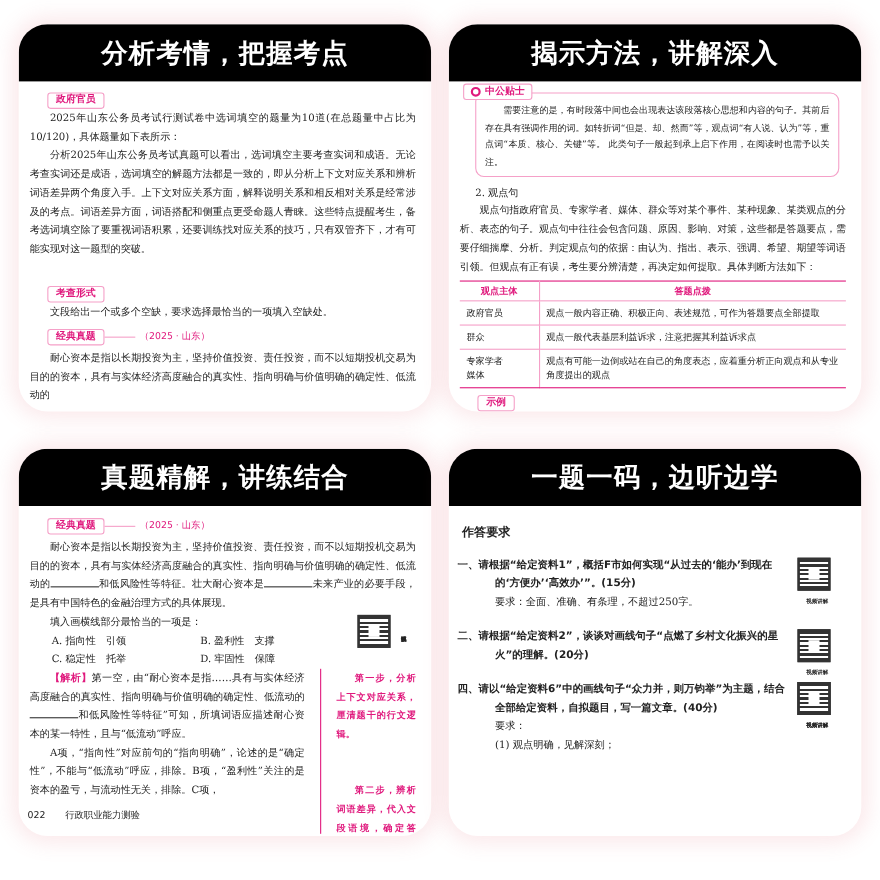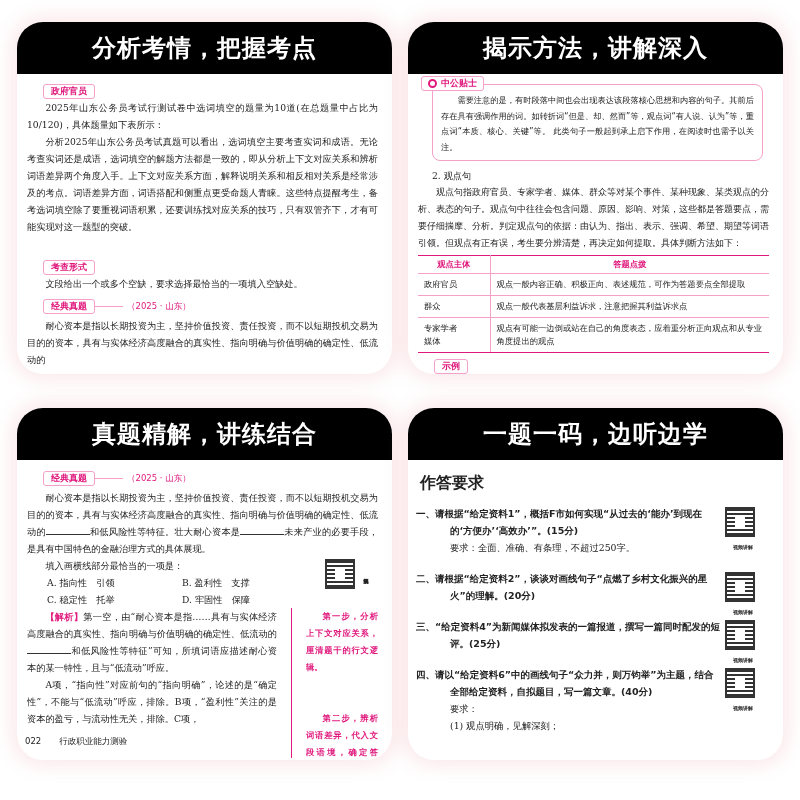--- a/index.html
+++ b/index.html
@@ -41,21 +41,21 @@
  repeating-linear-gradient(0deg,#333 0 2px,#fff 2px 4px),#333;position:relative;border:2px solid #333}
 .qr::after{content:"";position:absolute;left:8px;top:8px;width:10px;height:10px;background:#fff}
 .qrlabel{font-family:"DejaVu Sans","Liberation Sans",sans-serif;font-size:5px;font-weight:bold;text-align:center;margin-top:2px}
 .qrwrap{position:absolute;width:36px}
 .footer{position:absolute;left:8px;bottom:12px;font-family:"DejaVu Sans","Liberation Sans",sans-serif;font-size:8.5px}
 .footer span+span{margin-left:18px}
 .q{position:relative;font-family:"DejaVu Sans","Liberation Sans",sans-serif;font-size:9.5px;font-weight:bold;line-height:17px;padding-left:34px;text-indent:-34px;padding-right:46px}
 .req{font-family:"DejaVu Serif","Liberation Serif",serif;font-size:9.3px;line-height:17px;padding-left:34px}
 .qblock{position:relative;margin-bottom:14px}
 .qblock .qrwrap{right:8px;top:2px}
-.sechead{font-family:Liberation Mono, monospace;font-weight:bold;font-size:16px;margin:8px 0 12px 4px}
+.sechead{font-family:Liberation Sans, sans-serif;font-weight:bold;font-size:11px;margin:8px 0 12px 4px}
 </style>
 </head>
 <body>
 
 <div class="bg"></div>
 
 <div class="panel p1">
   <div class="hdr">分析考情，把握考点</div>
   <div class="body">
     <span class="tag">政府官员</span>
@@ -161,21 +161,20 @@
         </div>
     </div>
     <div class="qblock">
       <p class="q">二、请根据“给定资料2”，谈谈对画线句子“点燃了乡村文化振兴的星火”的理解。(20分)</p>
       <div class="qrwrap">
           <div class="qr"></div>
           <div class="qrlabel">视频讲解</div>
         </div>
     </div>
     <div class="qblock">
-      <p class="q">三、“给定资料4”为新闻媒体拟发表的一篇报道，撰写一篇同时配发的短评。(25分)</p>
       <div class="qrwrap">
           <div class="qr"></div>
           <div class="qrlabel">视频讲解</div>
         </div>
     </div>
     <div class="qblock">
       <p class="q">四、请以“给定资料6”中的画线句子“众力并，则万钧举”为主题，结合全部给定资料，自拟题目，写一篇文章。(40分)</p>
       <p class="req">要求：</p>
       <p class="req">(1) 观点明确，见解深刻；</p>
 

